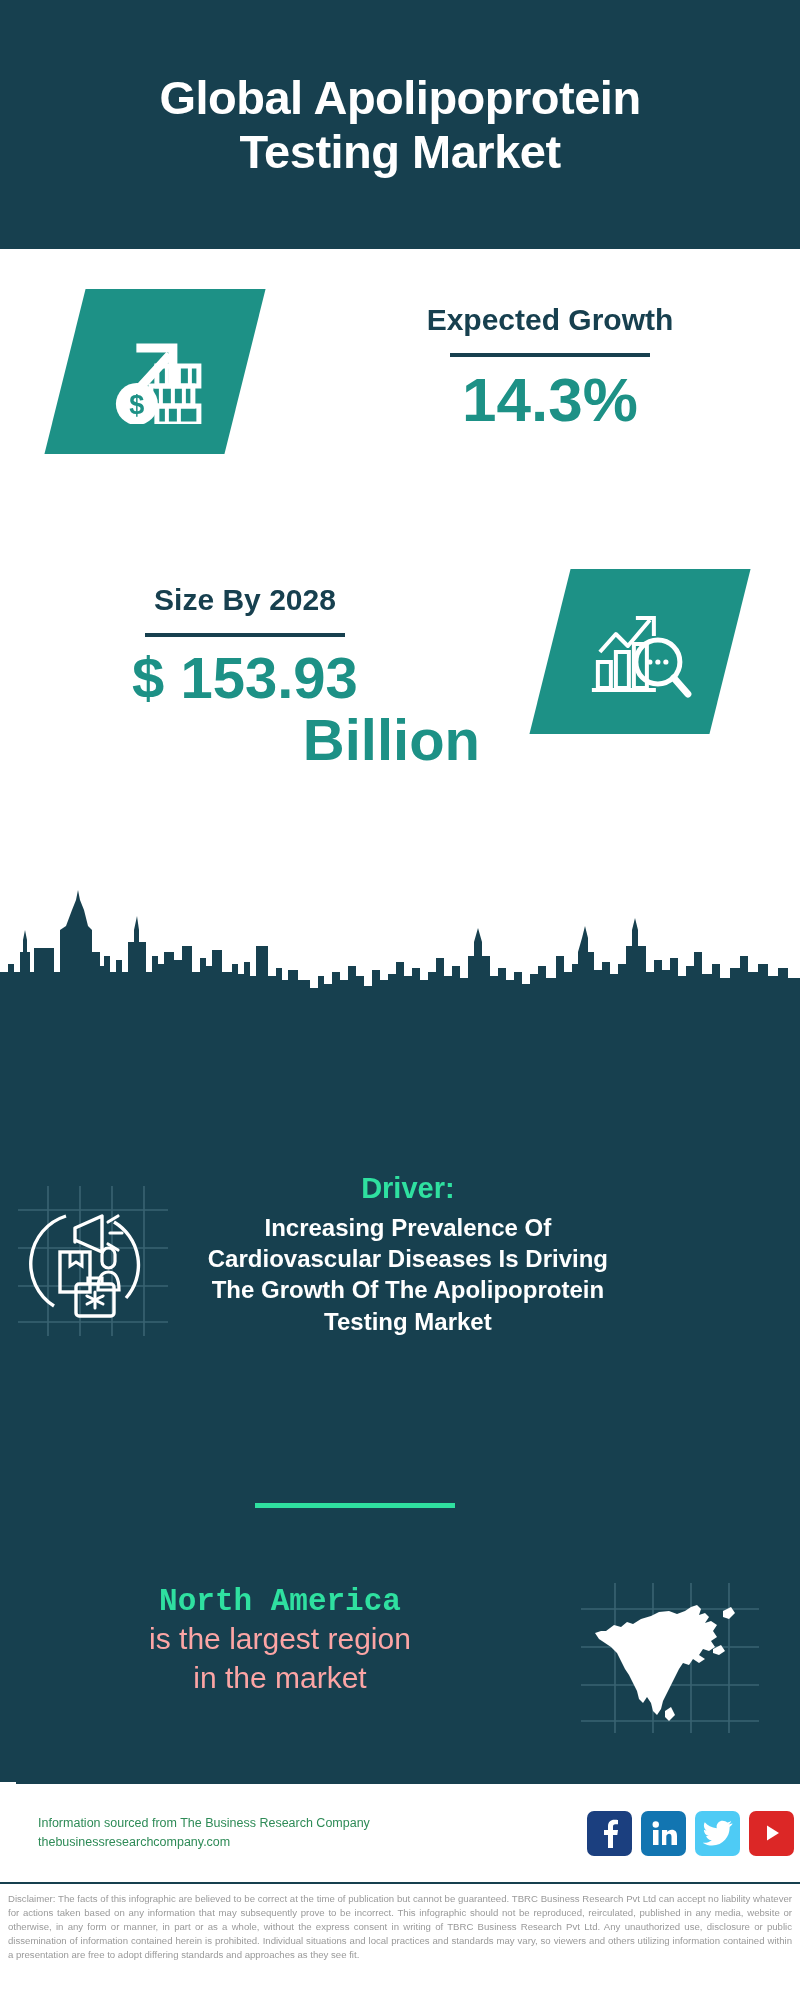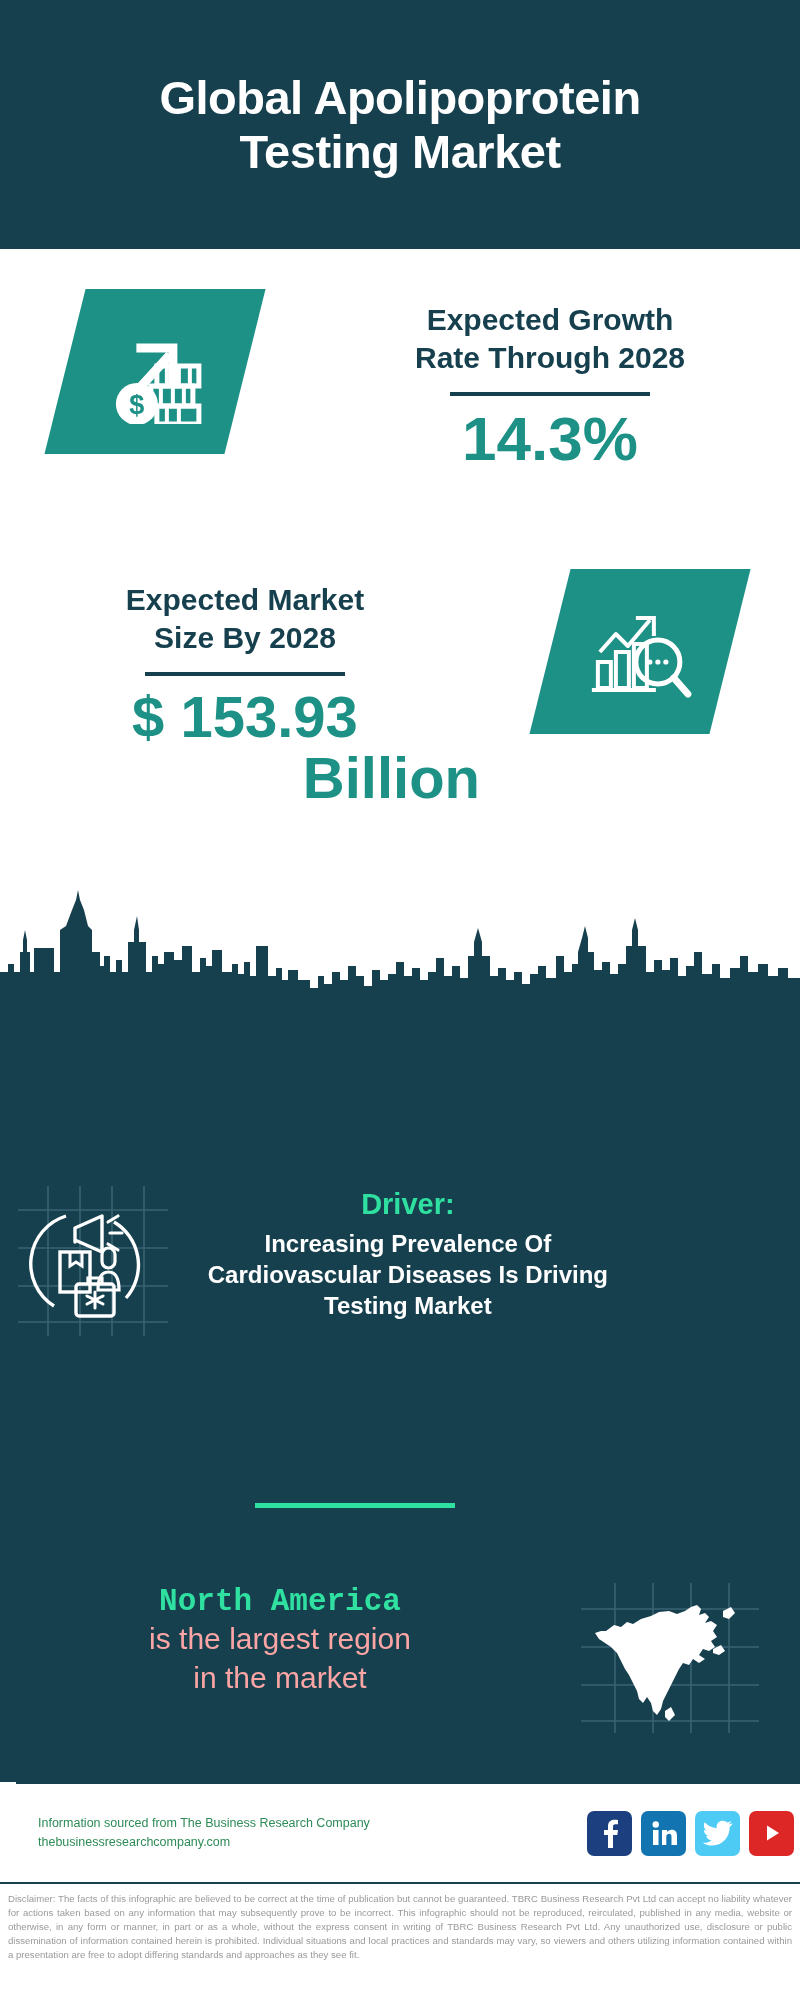--- a/index.html
+++ b/index.html
@@ -272,29 +272,27 @@
             <line x1="66" y1="86" x2="66" y2="104" stroke="#fff" stroke-width="4"></line>
             <line x1="78" y1="86" x2="78" y2="104" stroke="#fff" stroke-width="4"></line>
 
             <circle cx="36" cy="84" r="21" fill="#fff"></circle>
             <text x="36" y="94" font-family="Liberation Sans, sans-serif" font-size="27" font-weight="bold" fill="#1d9186" text-anchor="middle">$</text>
           </svg>
         </div>
       </div>
       <div class="row1-right stat-text">
         <div class="stat-label">Expected Growth</div>
-        <div class="stat-label">Rate Through 2028</div>
         <div class="stat-rule"></div>
         <div class="stat-value">14.3%</div>
       </div>
     </div>
 
     <div class="stat-row stat-row-2">
       <div class="row2-left stat-text">
-        <div class="stat-label">Expected Market</div>
         <div class="stat-label">Size By 2028</div>
         <div class="stat-rule"></div>
         <div class="stat-value small">$ 153.93</div>
         <div class="stat-value-unit">Billion</div>
       </div>
       <div class="row2-right">
         <div class="icon-para">
           <svg width="112" height="104" viewBox="0 0 112 104" fill="none">
 
             <path d="M16 52 L32 34 L44 46 L66 20" stroke="#fff" stroke-width="4" fill="none" stroke-linejoin="round"></path>
@@ -380,20 +378,21 @@
               <line x1="69" y1="110" x2="85" y2="118"></line>
               <line x1="85" y1="110" x2="69" y2="118"></line>
             </g>
           </svg>
         </div>
       </div>
       <div class="driver-text-cell">
         <div class="driver-heading">Driver:</div>
         <div class="driver-body">Increasing Prevalence Of</div>
         <div class="driver-body">Cardiovascular Diseases Is Driving</div>
+        <div class="driver-body">The Growth Of The Apolipoprotein</div>
         <div class="driver-body">Testing Market</div>
       </div>
     </div>
 
     <div class="divider-mint"></div>
 
     <div class="region-block">
       <div class="region-text-cell">
         <div class="region-name">North America</div>
         <div class="region-sub">is the largest region</div>

